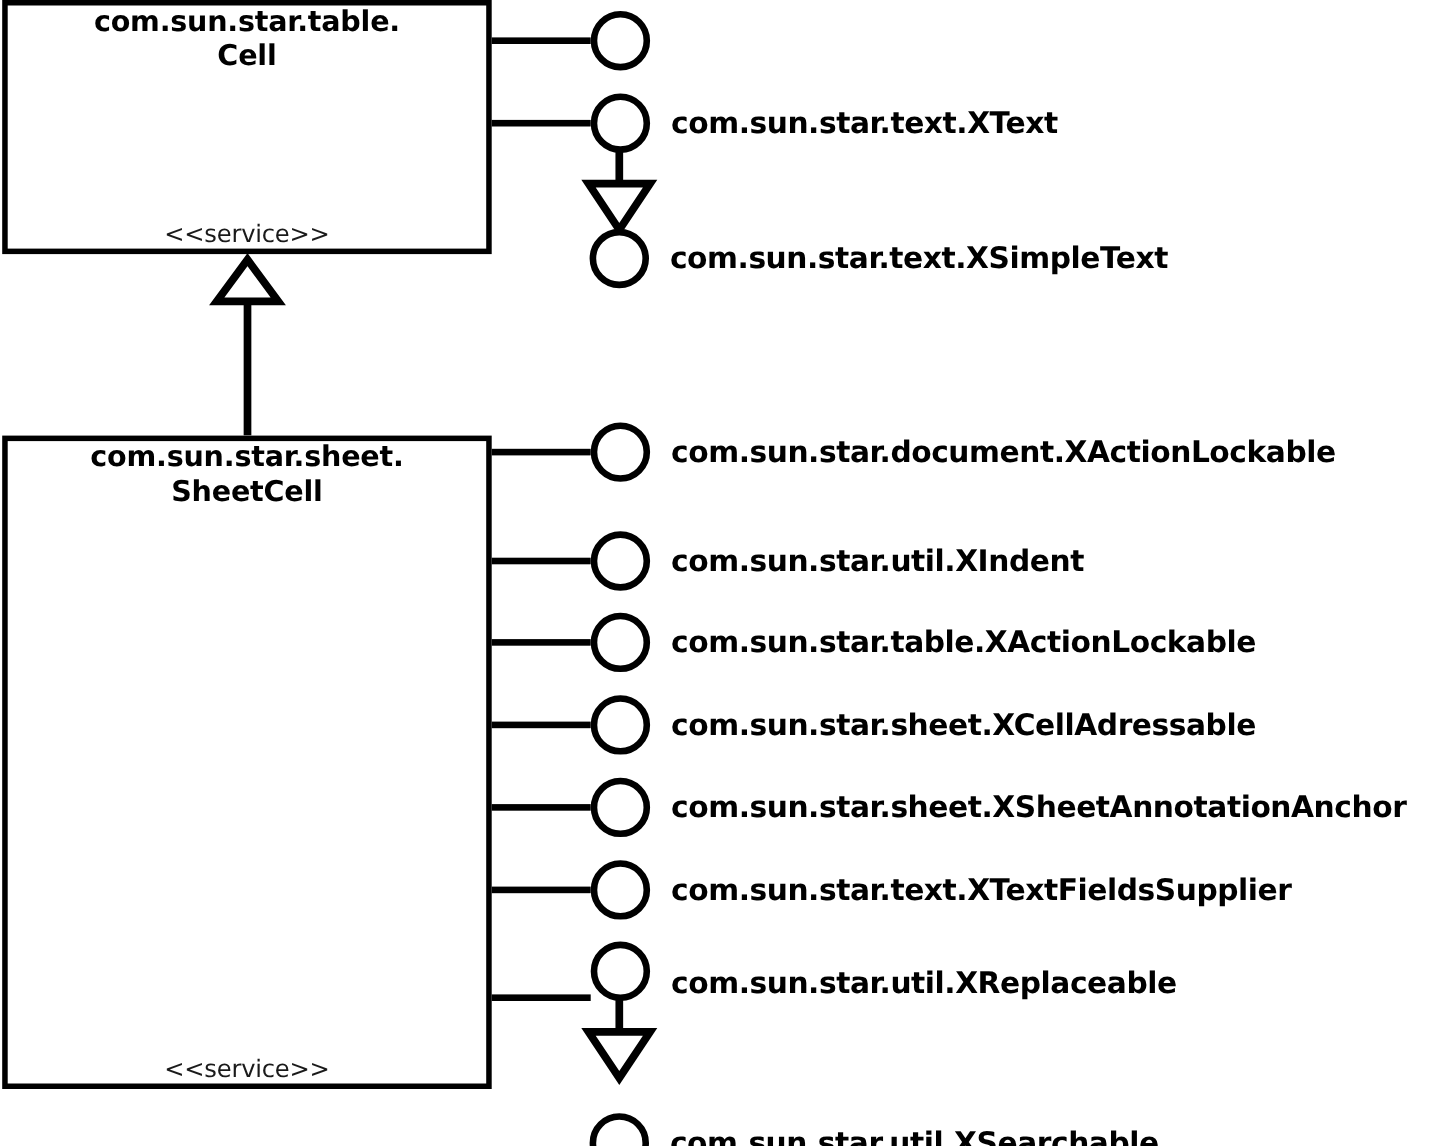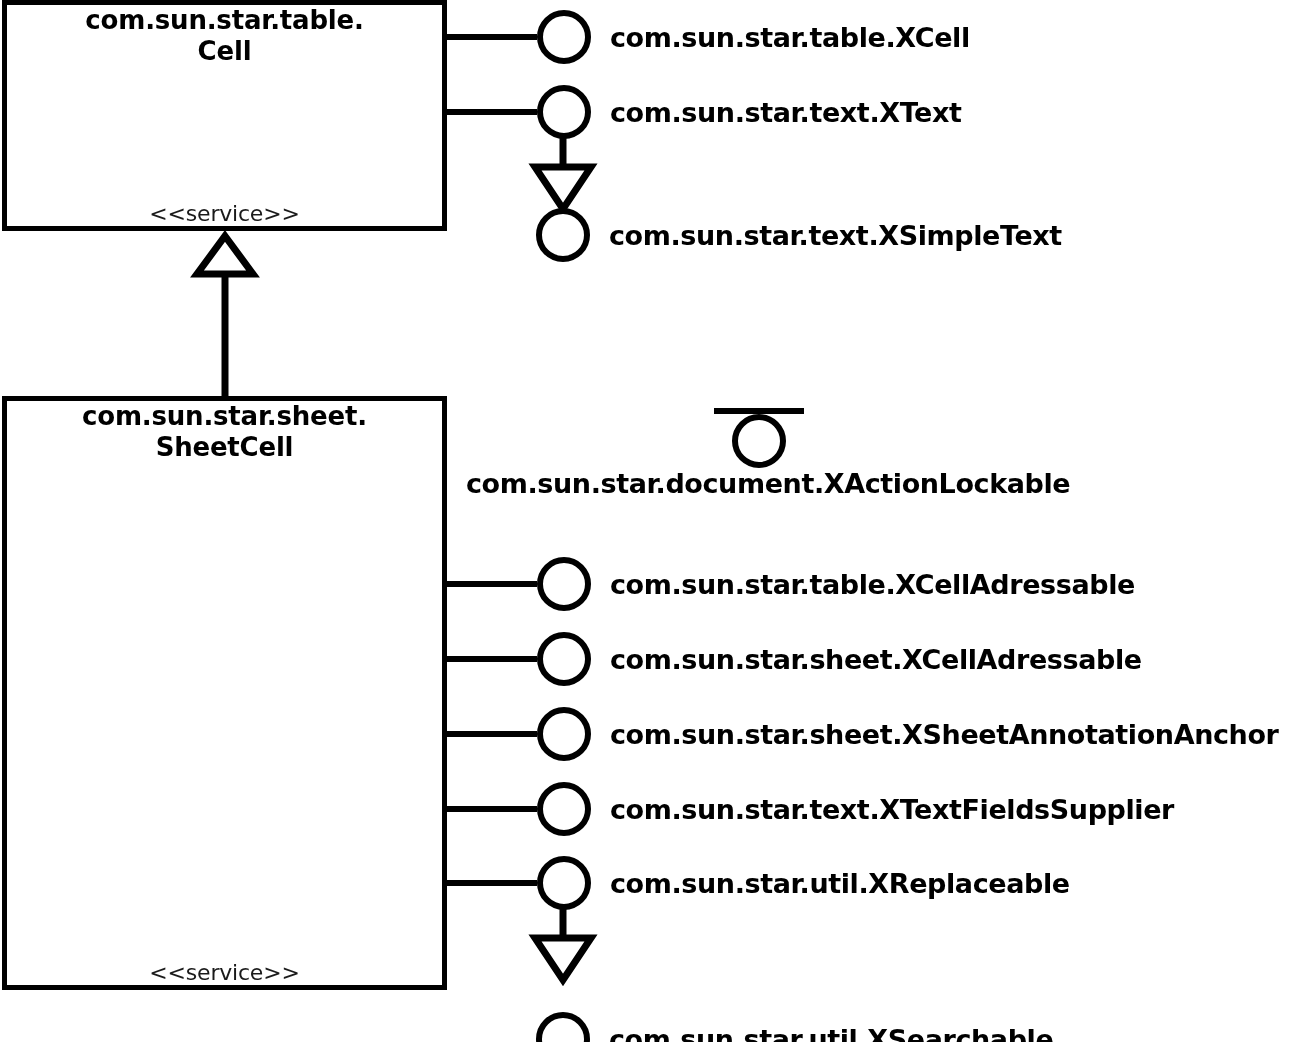--- a/index.html
+++ b/index.html
@@ -104,21 +104,20 @@
 
   <div class="class-box" style="left:2px; top:396px; width:445px; height:594px;">
     <div class="class-name">com.sun.star.sheet.
 SheetCell</div>
     <div class="stereotype">&lt;&lt;service&gt;&gt;</div>
   </div>
 
   <div class="iface-row" style="left:447px; top:10px;">
     <div class="iface-stub" style="width:90px;"></div>
     <div class="iface-ball"></div>
-    <div class="iface-label">com.sun.star.table.XCell</div>
   </div>
 
   <div class="iface-row" style="left:447px; top:85px;">
     <div class="iface-stub" style="width:90px;"></div>
     <div class="iface-ball"></div>
     <div class="iface-label">com.sun.star.text.XText</div>
   </div>
 
   <div class="arrow-v" style="left:530px; top:136px; width:68px; height:76px;">
     <svg width="68" height="76" viewBox="0 0 68 76">
@@ -126,52 +125,57 @@
       <polygon points="5,31 61,31 33,73" fill="#ffffff" stroke="#000000" stroke-width="7" stroke-linejoin="miter"></polygon>
     </svg>
   </div>
 
   <div class="iface-row no-stub" style="left:536px; top:208px;">
 
     <div class="iface-ball"></div>
     <div class="iface-label">com.sun.star.text.XSimpleText</div>
   </div>
 
-  <div class="iface-row" style="left:447px; top:408px;flex-direction:column;">
+  <div class="iface-row" style="left:447px; top:384px;">
     <div class="iface-stub" style="width:90px;"></div>
     <div class="iface-ball"></div>
     <div class="iface-label">com.sun.star.document.XActionLockable</div>
   </div>
 
+  <div class="iface-row" style="left:447px; top:483px;">
+    <div class="iface-stub" style="width:90px;"></div>
+    <div class="iface-ball"></div>
+    <div class="iface-label">com.sun.star.util.XIndent</div>
+  </div>
 
   <div class="iface-row" style="left:447px; top:557px;">
     <div class="iface-stub" style="width:90px;"></div>
     <div class="iface-ball"></div>
-    <div class="iface-label">com.sun.star.table.XCellAdressable</div>
+    <div class="iface-label">com.sun.star.table.XActionLockable</div>
   </div>
 
   <div class="iface-row" style="left:447px; top:632px;">
     <div class="iface-stub" style="width:90px;"></div>
     <div class="iface-ball"></div>
     <div class="iface-label">com.sun.star.sheet.XCellAdressable</div>
   </div>
 
   <div class="iface-row" style="left:447px; top:707px;">
     <div class="iface-stub" style="width:90px;"></div>
     <div class="iface-ball"></div>
     <div class="iface-label">com.sun.star.sheet.XSheetAnnotationAnchor</div>
   </div>
 
   <div class="iface-row" style="left:447px; top:782px;">
     <div class="iface-stub" style="width:90px;"></div>
     <div class="iface-ball"></div>
     <div class="iface-label">com.sun.star.text.XTextFieldsSupplier</div>
   </div>
 
-  <div class="iface-row" style="left:447px; top:856px;">
+  <div class="iface-row" style="left:447px; top:856px;align-items:flex-end;">
     <div class="iface-stub" style="width:90px;"></div>
     <div class="iface-ball"></div>
     <div class="iface-label">com.sun.star.util.XReplaceable</div>
   </div>
 
   <div class="arrow-v" style="left:530px; top:907px; width:68px; height:76px;">
     <svg width="68" height="76" viewBox="0 0 68 76">
       <line x1="33" y1="0" x2="33" y2="33" stroke="#000000" stroke-width="7"></line>
       <polygon points="5,31 61,31 33,73" fill="#ffffff" stroke="#000000" stroke-width="7" stroke-linejoin="miter"></polygon>
     </svg>

